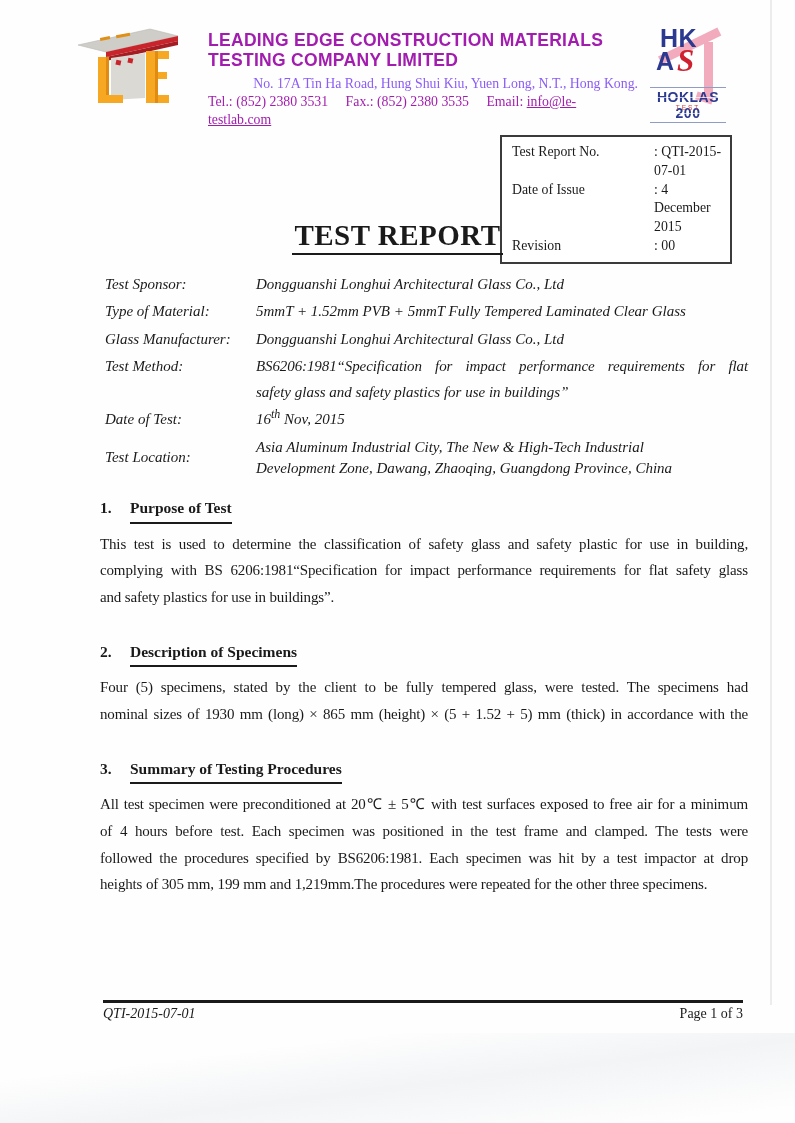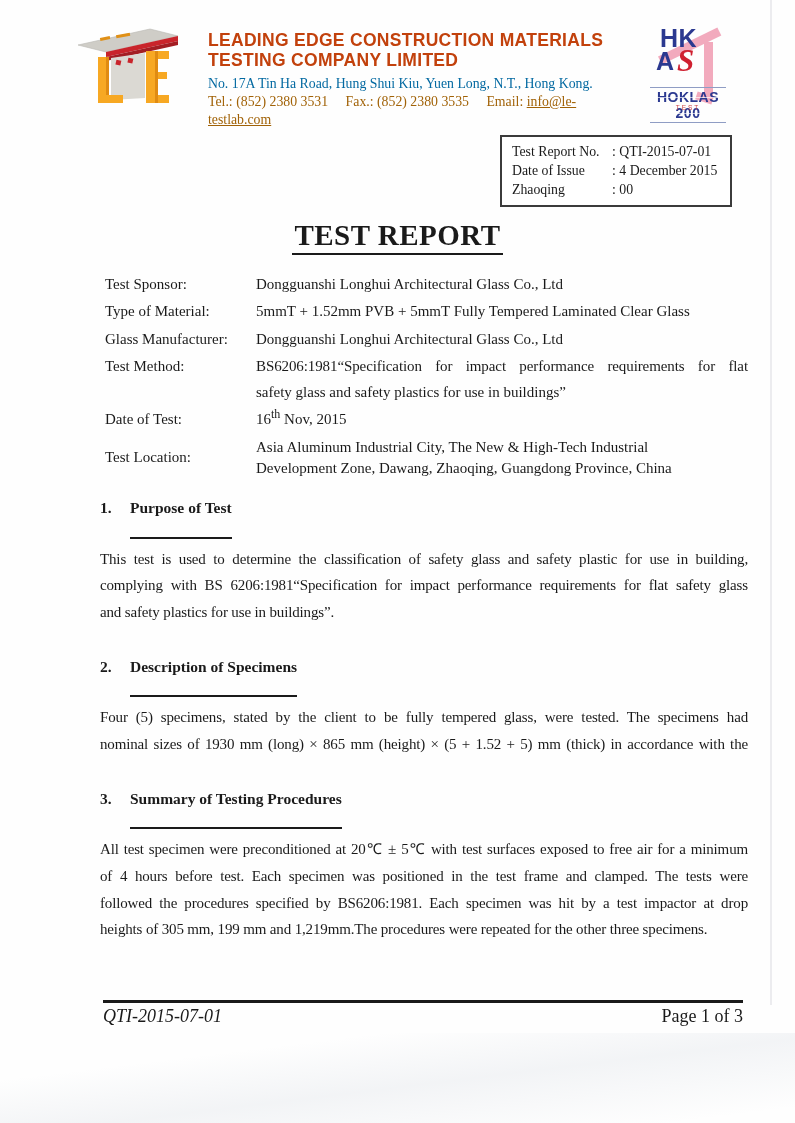--- a/index.html
+++ b/index.html
@@ -9,73 +9,73 @@
 
   
   .scan-line-right { position:absolute; right:23px; top:0; width:2px; height:1005px; background:#ececef; }
   .scan-shadow { position:absolute; left:0; bottom:0; width:100%; height:90px;
     background:linear-gradient(173deg, rgba(255,255,255,0) 25%, rgba(140,155,175,0.10) 55%, rgba(255,255,255,0) 92%); }
 
   
   .logo { position:absolute; left:72px; top:24px; width:112px; height:86px; }
   .company-block { position:absolute; left:208px; top:31px; width:430px; }
   .company-name { font-family:"Liberation Sans", sans-serif; font-weight:800; font-size:17.5px;
-    line-height:1.14; letter-spacing:0.3px; color:#c2410c; }
-  .company-address { margin-top:4px; font-size:13.8px; line-height:1.3; color:#0369a1; }
-  .company-contact { font-size:13.8px; line-height:1.3; color:#a16207; }
+    line-height:1.14; letter-spacing:0.3px; color:#a21caf; }
+  .company-address { margin-top:4px; font-size:13.8px; line-height:1.3; color:#8b5cf6;text-align:right; }
+  .company-contact { font-size:13.8px; line-height:1.3; color:#a21caf; }
   .company-contact .sp { display:inline-block; width:14px; }
   .email-link { text-decoration:underline; }
 
   .hkas { position:absolute; left:644px; top:24px; width:88px; height:102px; font-family:"Liberation Sans", sans-serif; }
   .hkas-band { position:absolute; left:16px; top:32px; width:66px; height:9px; background:#f2aabd; transform:rotate(-26deg); transform-origin:left center; }
   .hkas-vert { position:absolute; left:60px; top:18px; width:9px; height:56px; background:#f2aabd; }
   .hkas-hook { position:absolute; left:52px; top:70px; width:17px; height:8px; background:#f2aabd; transform:rotate(18deg); }
   .hkas-hk { position:absolute; left:16px; top:0; font-weight:900; font-size:25px; letter-spacing:0.5px; color:#2b3990; }
   .hkas-a  { position:absolute; left:12px; top:23px; font-weight:900; font-size:25px; color:#2b3990; }
   .hkas-s  { position:absolute; left:33px; top:19px; font-family:"Liberation Serif", serif; font-style:italic; font-weight:bold; font-size:31px; color:#cf2030; }
   .hkas-scheme { position:absolute; left:6px; top:63px; width:76px; text-align:center; font-weight:800; font-size:14px; color:#2b3990;
     border-top:1px solid #8f9dc4; border-bottom:1px solid #8f9dc4; padding:1px 0; letter-spacing:0.5px; text-decoration:line-through; text-decoration-color:#ffffffaa; }
   .hkas-test { position:absolute; left:6px; top:80px; width:76px; text-align:center; font-size:6.5px; letter-spacing:2px; color:#c44; }
 
   
   .report-info { position:absolute; left:500px; top:135px; width:232px; border:2px solid #3b3b3b;
     padding:6px 6px 6px 10px; font-size:13.8px; line-height:1.36; background:#fff; }
-  .ri-row { display:flex; }
+  .ri-row { display:flex;gap:42px; }
   .ri-label { width:100px; flex-shrink:0; }
   .ri-value { flex:1; }
 
   
   .title-wrap { position:absolute; left:0; top:219px; width:100%; text-align:center; }
   .title { display:inline-block; font-size:29px; font-weight:bold; letter-spacing:0.5px;
     border-bottom:2.5px solid #1a1a1a; padding:0 2px 1px 2px; }
 
   
   .details { position:absolute; left:105px; top:271px; width:643px; font-size:15px; line-height:1.75; }
-  .drow { display:flex; margin-bottom:1px; }
+  .drow { display:flex; margin-bottom:1px;font-style:italic; }
   .dlabel { width:151px; flex-shrink:0; }
   .dvalue { flex:1; }
   .dvalue .jline { text-align:justify; text-align-last:justify; letter-spacing:-0.1px; }
   .row-location { margin-top:4px; align-items:center;justify-content:space-between; }
   .row-location .dvalue { line-height:1.4; }
   sup { font-size:12px; vertical-align:super; line-height:0; }
 
   
   .sections { position:absolute; left:100px; top:494px; width:648px; font-size:15px; line-height:1.78; }
   .section { margin-bottom:27px; }
   .sec-head { display:flex; font-weight:bold; font-size:15.5px; }
   .sec-num { width:30px; flex-shrink:0; }
-  .sec-title { border-bottom:2px solid #1a1a1a; padding-bottom:15px; }
+  .sec-title { border-bottom:2px solid #1a1a1a; padding-bottom:0px; }
   .sec-body { margin-top:7px; letter-spacing:-0.15px; }
   .jline { text-align:justify; text-align-last:justify; }
   .jline.last { text-align-last:left; }
 
   
   .footer { position:absolute; left:103px; top:1000px; width:640px; }
   .footer-rule { height:3px; border-top:2px solid #1a1a1a; border-bottom:1.5px solid #1a1a1a; }
-  .footer-row { display:flex; justify-content:space-between; margin-top:3px; font-size:18px; }
+  .footer-row { display:flex; justify-content:space-between; margin-top:3px; font-size:14px; }
   .report-no { font-style:italic; }
 </style>
 </head>
 <body>
 
 <div class="page">
 
   <div class="scan-line-right"></div>
   <div class="scan-shadow"></div>
 
@@ -126,21 +126,21 @@
   <div class="report-info">
     <div class="ri-row">
       <span class="ri-label">Test Report No.</span>
       <span class="ri-value">: QTI-2015-07-01</span>
     </div>
     <div class="ri-row">
       <span class="ri-label">Date of Issue</span>
       <span class="ri-value">: 4 December 2015</span>
     </div>
     <div class="ri-row">
-      <span class="ri-label">Zhaoqing</span>
+      <span class="ri-label">Revision</span>
       <span class="ri-value">: 00</span>
     </div>
   </div>
 
   <div class="title-wrap">
     <span class="title">TEST REPORT</span>
   </div>
 
   <div class="details">
     <div class="drow">

